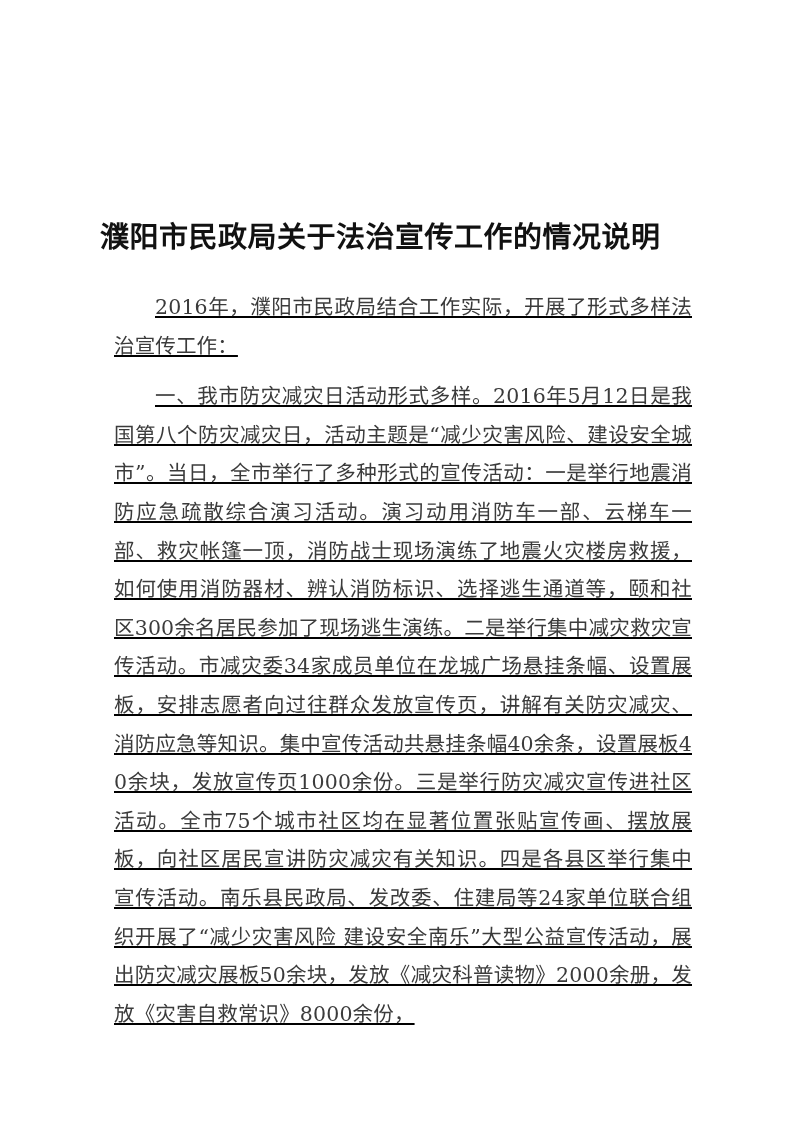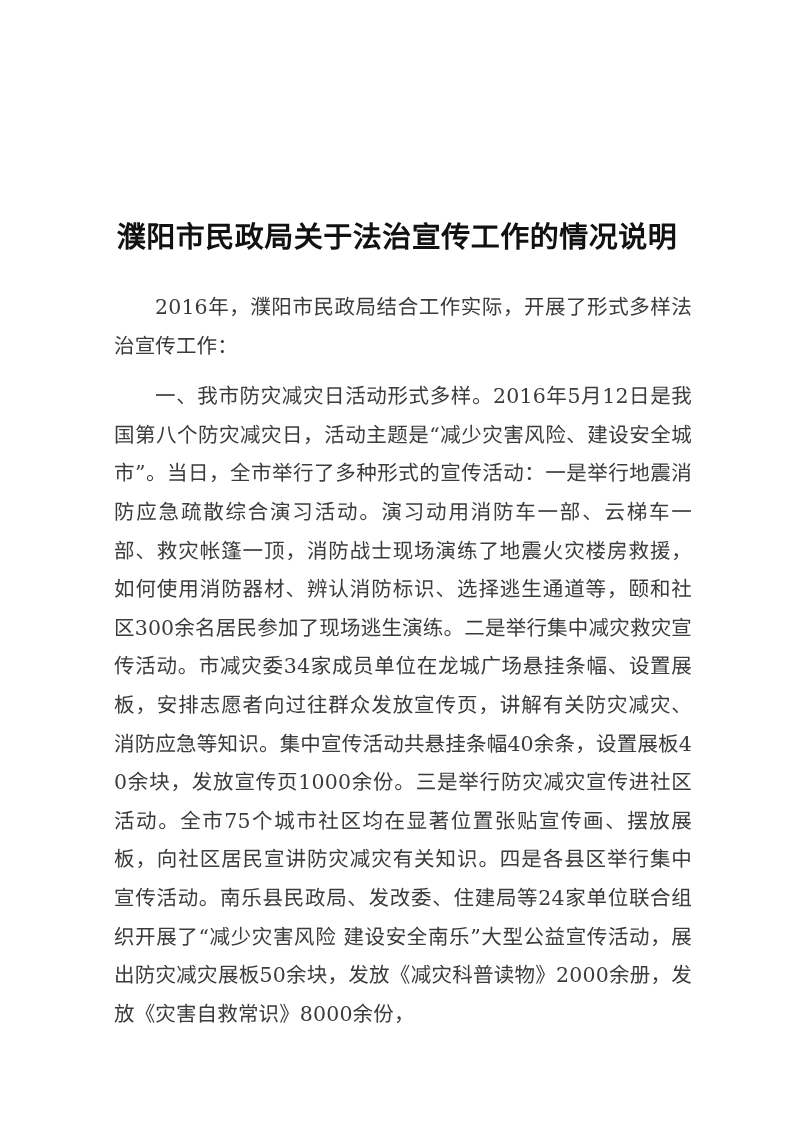--- a/index.html
+++ b/index.html
@@ -16,36 +16,36 @@
     overflow: hidden;
     box-sizing: border-box;
   }
 
   
   .doc-title {
     position: absolute;
     top: 198px;
     left: 100px;
     width: 594px;
-    text-align: center;
     font-family: "DejaVu Serif", "Liberation Serif", serif;
     font-weight: bold;
     font-size: 29px;
     line-height: 40px;
     letter-spacing: 0.5px;
     color: #111111;
     white-space: nowrap;
   }
 
   
   .doc-body {
     position: absolute;
     top: 288px;
     left: 114px;
     width: 578px;
+    text-decoration: underline;
   }
 
   .para {
     margin: 0;
     font-family: "DejaVu Serif", "Liberation Serif", serif;
     font-size: 20.5px;
     line-height: 38.6px;
     color: #3b3b3b;
     text-align: justify;
     text-justify: inter-character;

